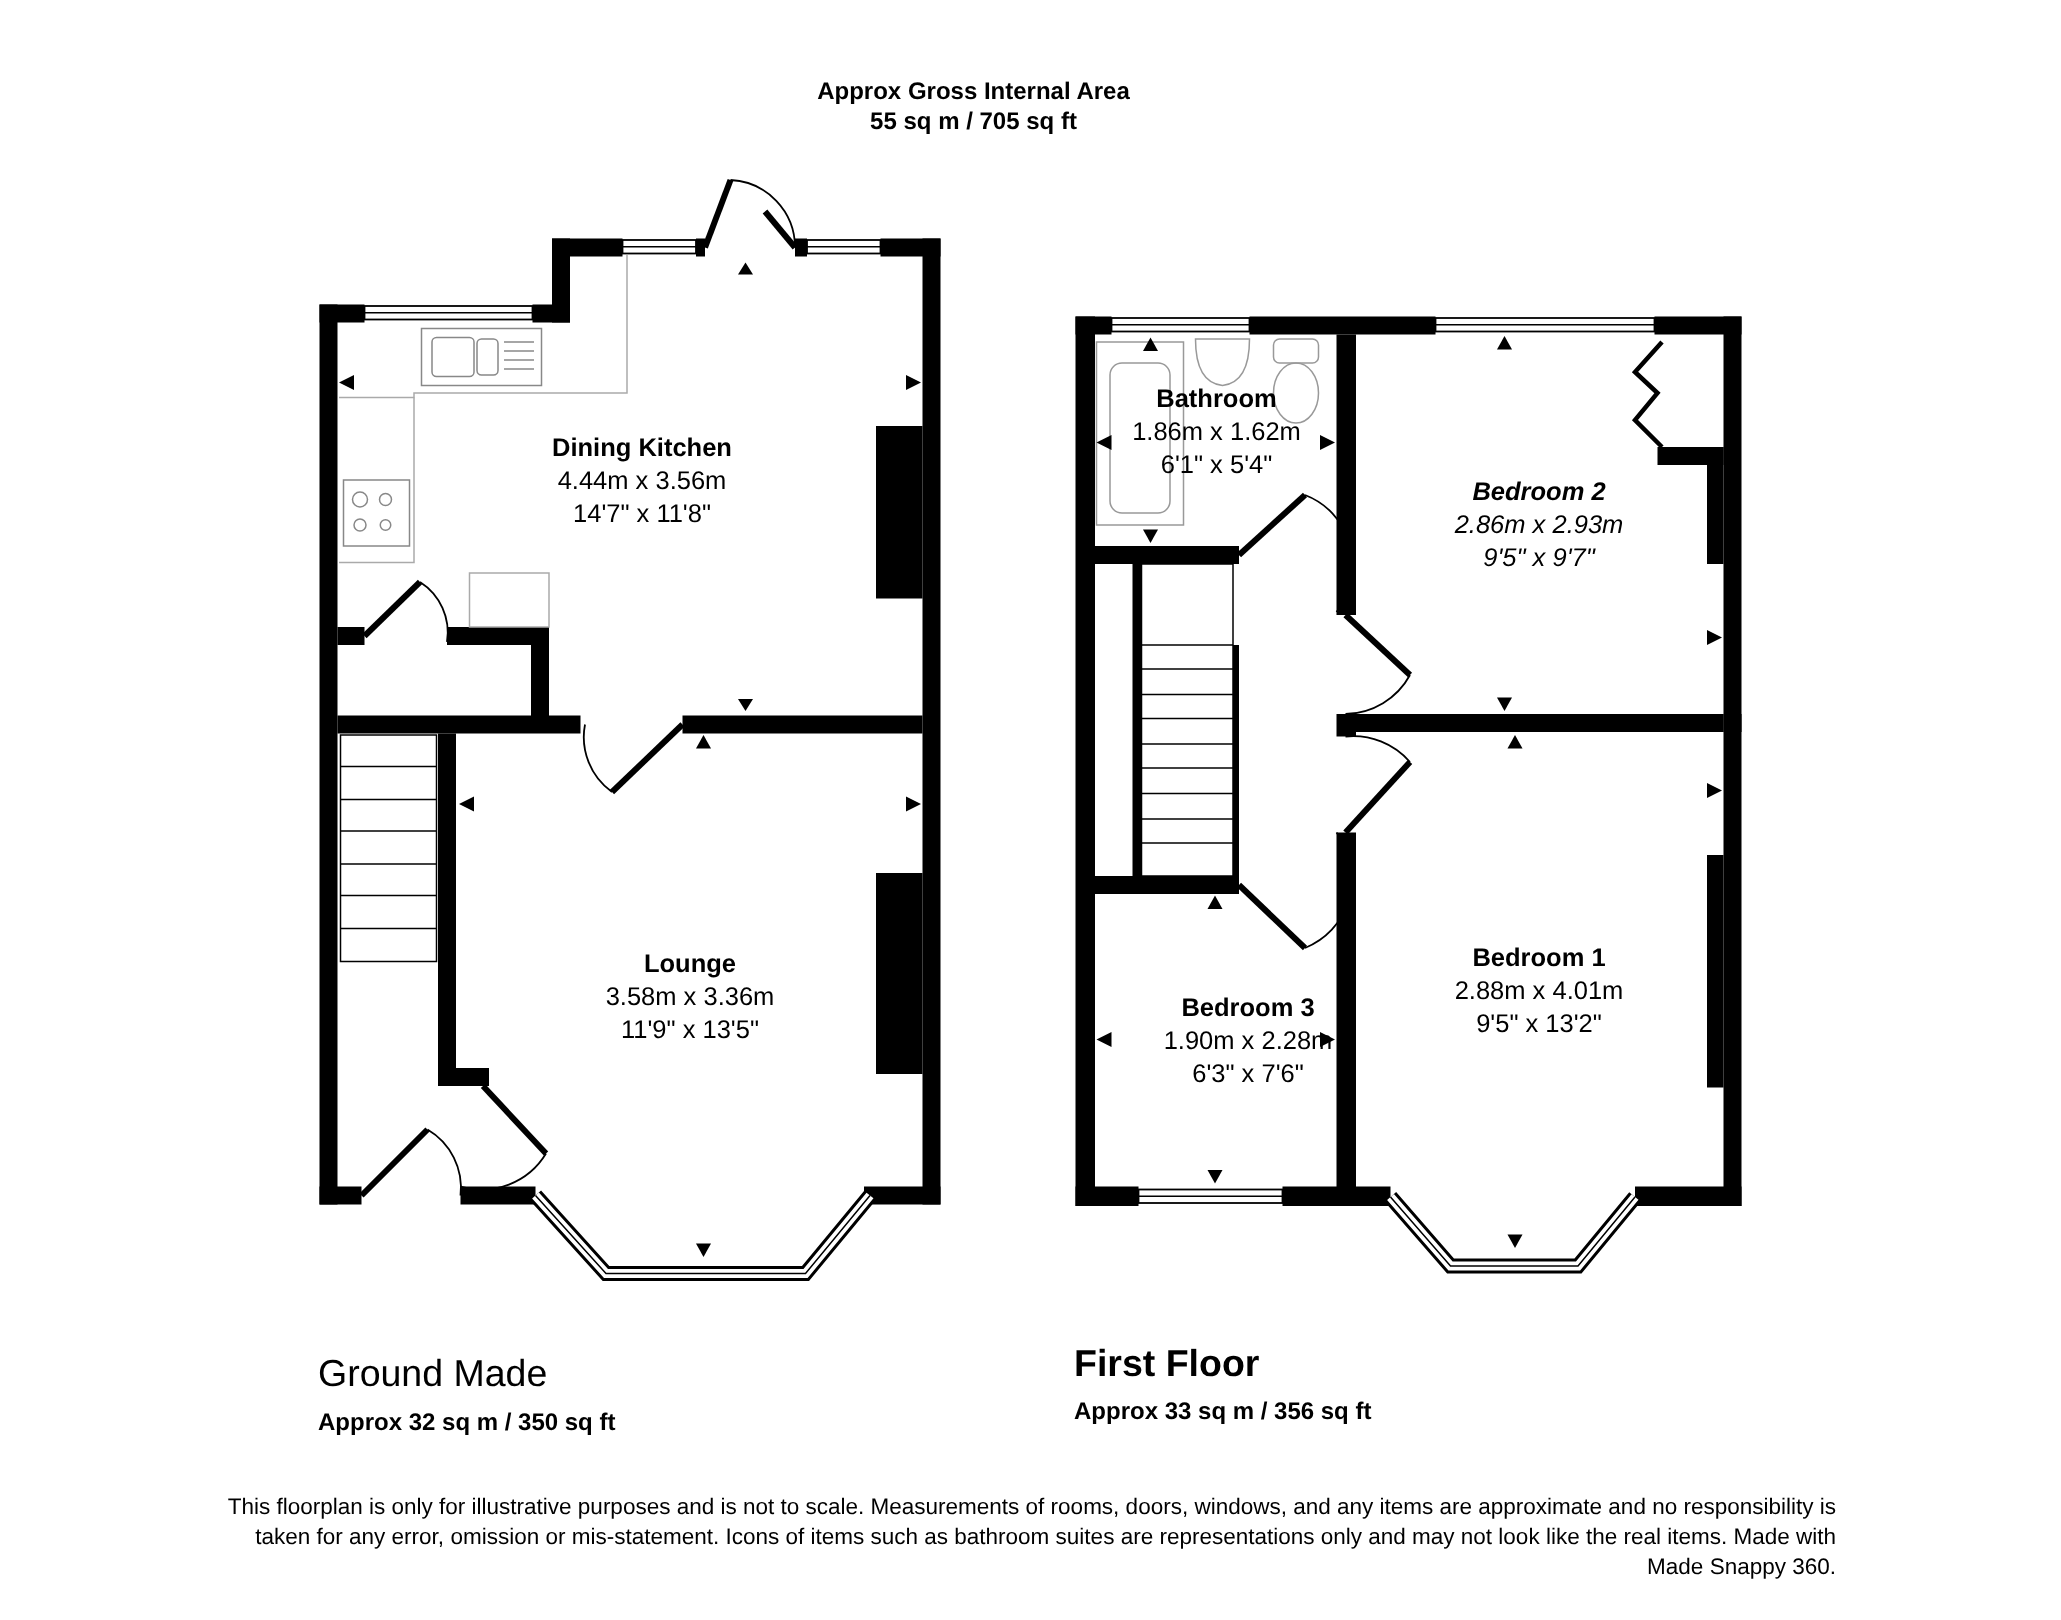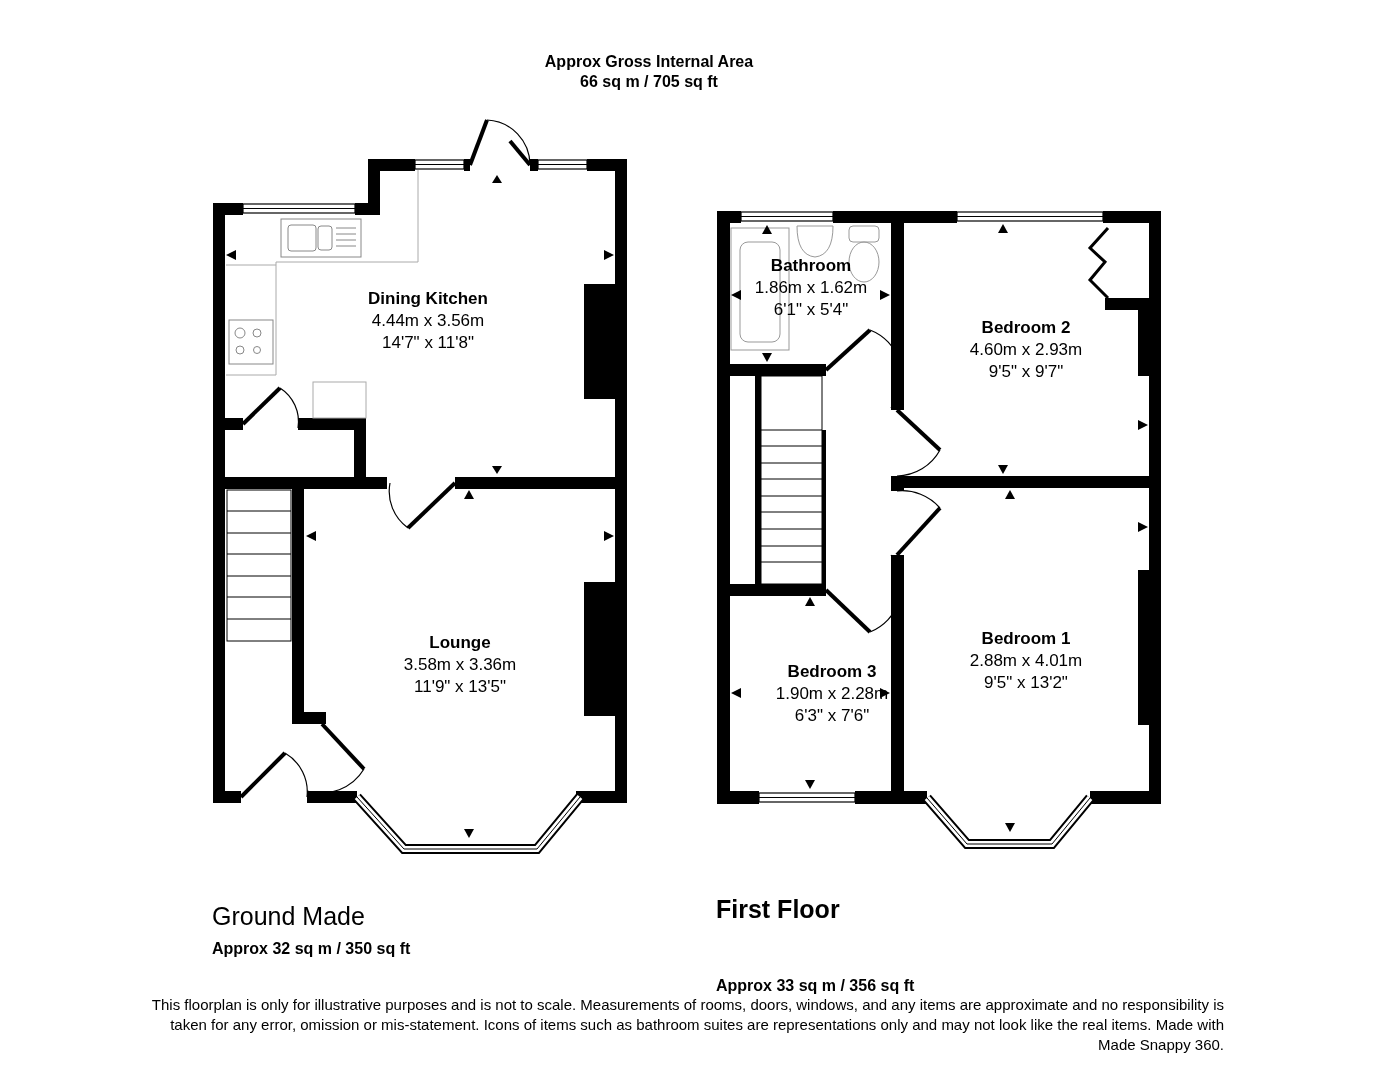--- a/index.html
+++ b/index.html
@@ -10,21 +10,21 @@
   .floor-area { position:absolute; font-weight:bold; font-size:16px; }
   .disclaimer { position:absolute; left:150px; width:1074px; top:995px; text-align:right; font-size:15px; line-height:20px; }
   .room { position:absolute; text-align:center; font-size:17px; line-height:22px; white-space:nowrap; transform:translateX(-50%); }
   .room .name { font-weight:bold; }
 </style>
 </head>
 <body>
 
 <div class="title">
   <div>Approx Gross Internal Area</div>
-  <div>66 sq m / 705 sq ft</div>
+  <div>55 sq m / 705 sq ft</div>
 </div>
 
 <svg class="plan" width="1374" height="1080" viewBox="0 0 1374 1080" xmlns="http://www.w3.org/2000/svg">
 
   <g fill="#000">
 
     <rect x="213" y="203" width="12" height="600"></rect>
     <rect x="213" y="203" width="30" height="12"></rect>
     <rect x="355" y="203" width="25" height="12"></rect>
     <rect x="368" y="159" width="12" height="56"></rect>
@@ -217,34 +217,34 @@
 <div class="room" style="left:460px; top:632px;">
   <div class="name">Lounge</div>
   <div>3.58m x 3.36m</div>
   <div>11'9" x 13'5"</div>
 </div>
 <div class="room" style="left:811px; top:255px;">
   <div class="name">Bathroom</div>
   <div>1.86m x 1.62m</div>
   <div>6'1" x 5'4"</div>
 </div>
-<div class="room" style="left:1026px; top:317px;">
+<div class="room" style="left:1026px; top:317px;font-style:italic;">
   <div class="name">Bedroom 2</div>
-  <div>4.60m x 2.93m</div>
+  <div>2.86m x 2.93m</div>
   <div>9'5" x 9'7"</div>
 </div>
 <div class="room" style="left:811px; top:661px;margin-left:21px;">
   <div class="name">Bedroom 3</div>
   <div>1.90m x 2.28m</div>
   <div>6'3" x 7'6"</div>
 </div>
 <div class="room" style="left:1026px; top:628px;">
   <div class="name">Bedroom 1</div>
   <div>2.88m x 4.01m</div>
   <div>9'5" x 13'2"</div>
 </div>
 
 <div class="floor-name" style="left:212px; top:902px;">Ground Made</div>
 <div class="floor-area" style="left:212px; top:940px;">Approx 32 sq m / 350 sq ft</div>
 <div class="floor-name" style="left:716px; top:895px;font-weight:bold;">First Floor</div>
-<div class="floor-area" style="left:716px; top:933px;margin-top:44px;">Approx 33 sq m / 356 sq ft</div>
+<div class="floor-area" style="left:716px; top:933px;">Approx 33 sq m / 356 sq ft</div>
 
 <div class="disclaimer">This floorplan is only for illustrative purposes and is not to scale. Measurements of rooms, doors, windows, and any items are approximate and no responsibility is taken for any error, omission or mis-statement. Icons of items such as bathroom suites are representations only and may not look like the real items. Made with Made Snappy 360.</div>
 
 </body></html>

